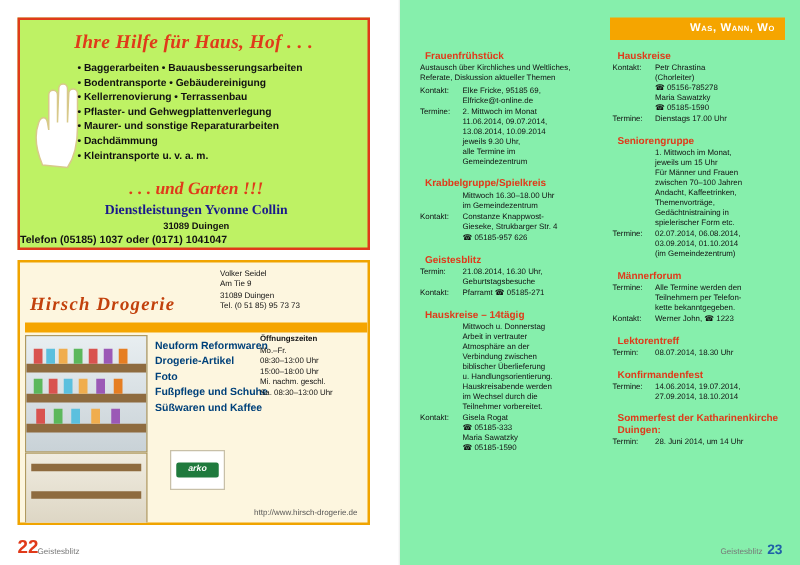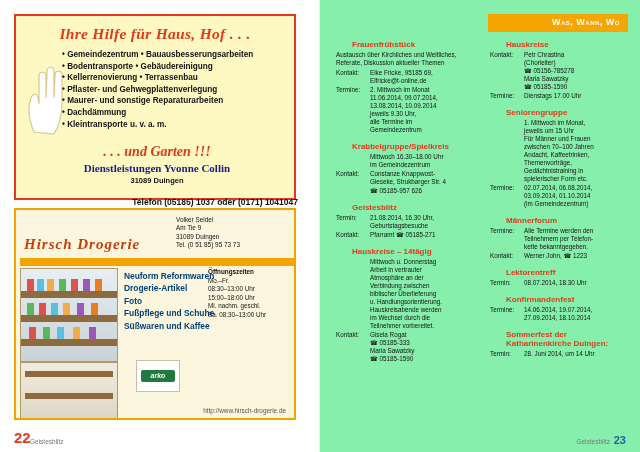--- a/index.html
+++ b/index.html
@@ -9,21 +9,21 @@
     font-family:"Liberation Sans", sans-serif;
     overflow:hidden;
   }
   .page{position:relative;width:640px;height:452px;background:#fff;}
   
   .left-page{position:absolute;left:0;top:0;width:320px;height:452px;background:#ffffff;}
   .left-inner{position:absolute;left:14px;top:14px;width:282px;height:406px;}
 
   .ad1{
     position:absolute;left:0;top:0;width:282px;height:186px;
-    background:#fef9c3;
+    background:#bef264;
     border:2px solid #e03a1a;
     box-sizing:border-box;
   }
   .ad1 .headline{
     text-align:center;
     font-family:"Liberation Serif", serif;
     font-weight:bold;
     font-style:italic;
     color:#e03a1a;
     font-size:15.5px;
@@ -44,22 +44,22 @@
   .ad1 .service{
     position:absolute;left:0;top:146px;width:282px;text-align:center;
     font-family:"Liberation Serif", serif;
     font-weight:bold;color:#1a1a8c;font-size:11px;
   }
   .ad1 .addr{
     position:absolute;left:0;top:160px;width:282px;text-align:center;
     font-size:7.5px;color:#111;font-weight:bold;
   }
   .ad1 .tel{
-    position:absolute;left:0;top:170px;width:282px;text-align:right;
-    font-size:8.5px;color:#111;font-weight:bold;margin-top:11px;
+    position:absolute;left:0;top:170px;width:282px;text-align:left;
+    font-size:8.5px;color:#111;font-weight:bold;
   }
   .hand{
     position:absolute;left:10px;top:46px;width:44px;height:74px;
   }
 
   .ad2{
     position:absolute;left:0;top:194px;width:282px;height:212px;
     background:#fdf6df;
     border:2px solid #f0a400;
     box-sizing:border-box;
@@ -134,21 +134,21 @@
     position:absolute;right:8px;top:3px;
     font-size:9px;font-weight:bold;color:#ffffff;letter-spacing:.5px;
     font-variant:small-caps;
   }
   .cols{position:absolute;left:0;top:26px;width:292px;}
   .col{position:absolute;top:0;width:138px;}
   .col.c1{left:0;}
   .col.c2{left:154px;}
   .sec{margin-bottom:8px;}
   .sec h3{
-    margin:0 0 2px 16px;
+    margin:0 0 2px 4px;
     font-size:8px;font-weight:bold;color:#e03a1a;
   }
   .sec p.desc{
     margin:0 0 2px 0;font-size:6.3px;color:#111;line-height:8px;
   }
   .kv{display:flex;font-size:6.3px;color:#111;line-height:8px;margin-bottom:1px;}
   .kv .k{width:34px;flex:0 0 34px;color:#111;}
   .kv .v{flex:1;}
   .kv .v div{margin:0;}
   .footer-right{position:absolute;right:0;bottom:0;width:320px;height:22px;}
@@ -174,21 +174,21 @@
     <div class="left-inner">
 
       <div class="ad1">
         <div class="headline">Ihre Hilfe für Haus, Hof . . .</div>
 
         <svg class="hand" viewBox="0 0 44 74">
           <path d="M8 70 C2 56 2 44 5 36 C7 31 11 31 12 36 L13 42 L13 14 C13 9 20 9 20 14 L20 36 L21 9 C21 4 28 4 28 9 L28 36 L29 13 C29 8 36 8 36 13 L36 40 C36 56 32 66 28 72 Z" fill="#ffffff" stroke="#d8c98a" stroke-width="1.2"></path>
         </svg>
 
         <div class="bullets">
-          <div>• Gemeindezentrum • Bauausbesserungsarbeiten</div>
+          <div>• Baggerarbeiten • Bauausbesserungsarbeiten</div>
           <div>• Bodentransporte • Gebäudereinigung</div>
           <div>• Kellerrenovierung • Terrassenbau</div>
           <div>• Pflaster- und Gehwegplattenverlegung</div>
           <div>• Maurer- und sonstige Reparaturarbeiten</div>
           <div>• Dachdämmung</div>
           <div>• Kleintransporte u. v. a. m.</div>
         </div>
 
         <div class="garten">. . . und Garten !!!</div>
         <div class="service">Dienstleistungen Yvonne Collin</div>

